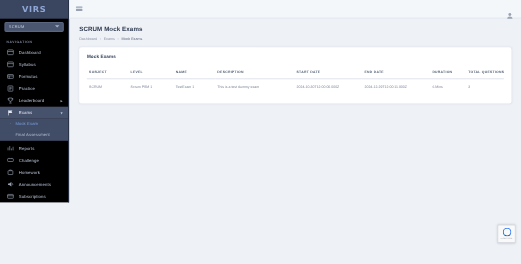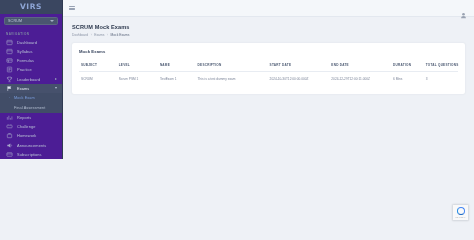--- a/index.html
+++ b/index.html
@@ -6,22 +6,22 @@
   html, body {
     width: 474px; height: 225px;
     font-family: "Liberation Sans", sans-serif;
     background: #eef1f6;
     overflow: hidden;
   }
   .app { display: flex; width: 474px; height: 225px; }
 
   
   .sidebar {
-    width: 63px; height: 159px;
-    background: #4c1d95;
+    width: 63px; height: 184px;
+    background: #000000;
     display: flex; flex-direction: column;
     flex: 0 0 63px;
     position: relative;
     border-right: 1px solid #2f3a51;
   }
   .logo-wrap {
     height: 17px;
     display: flex; align-items: center; justify-content: center;
     background: #3a4660;
   }

